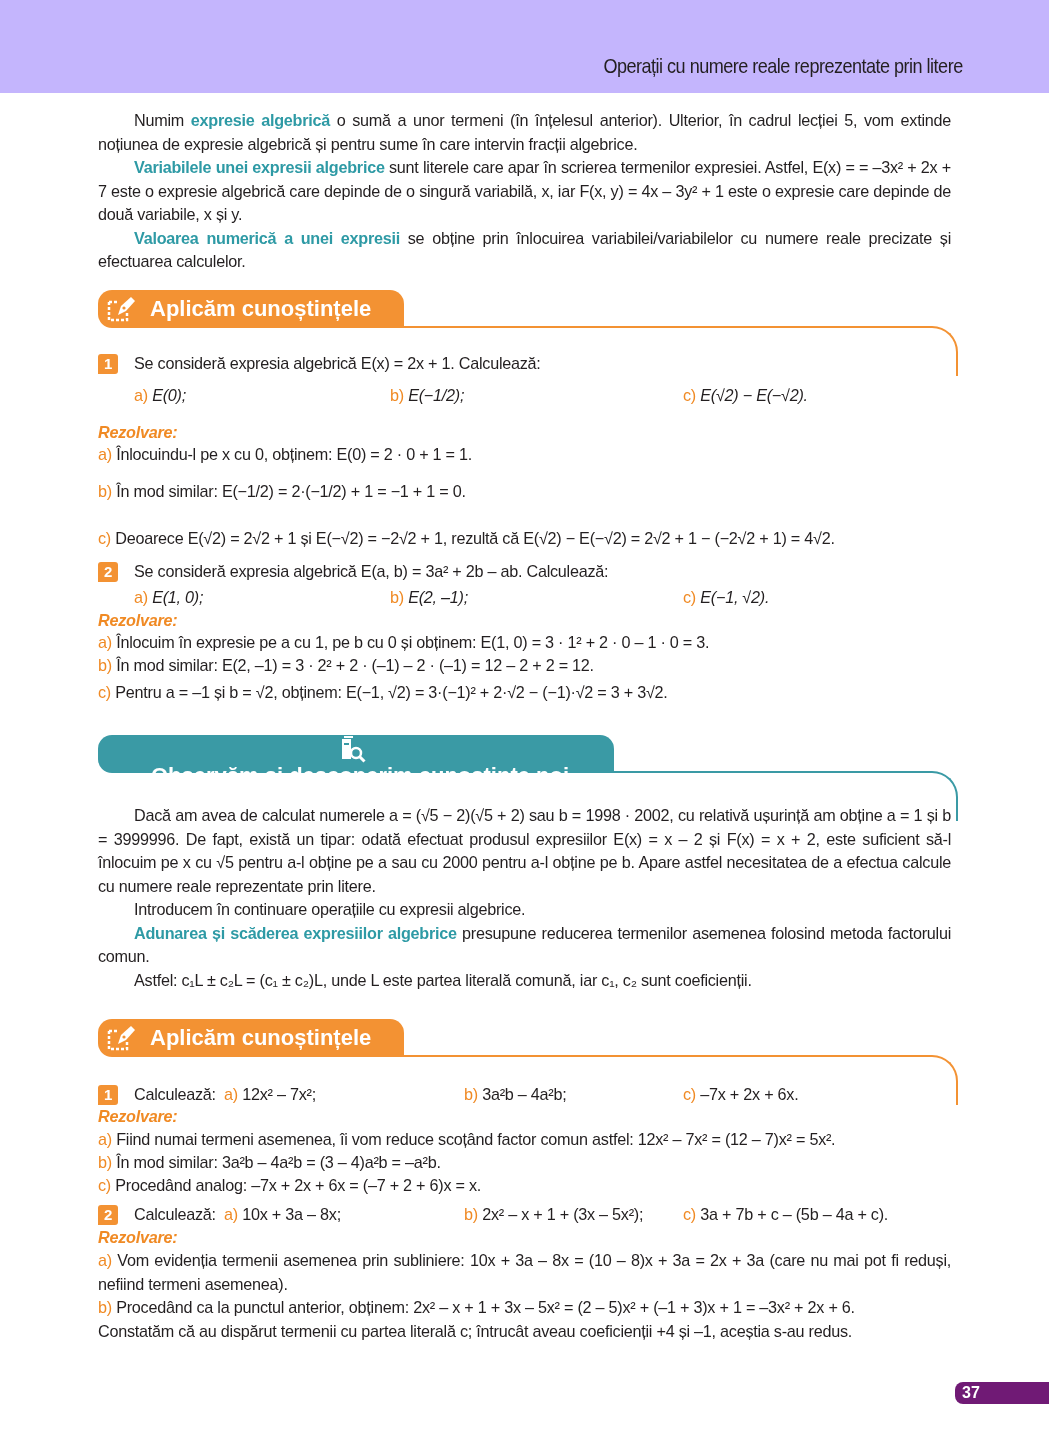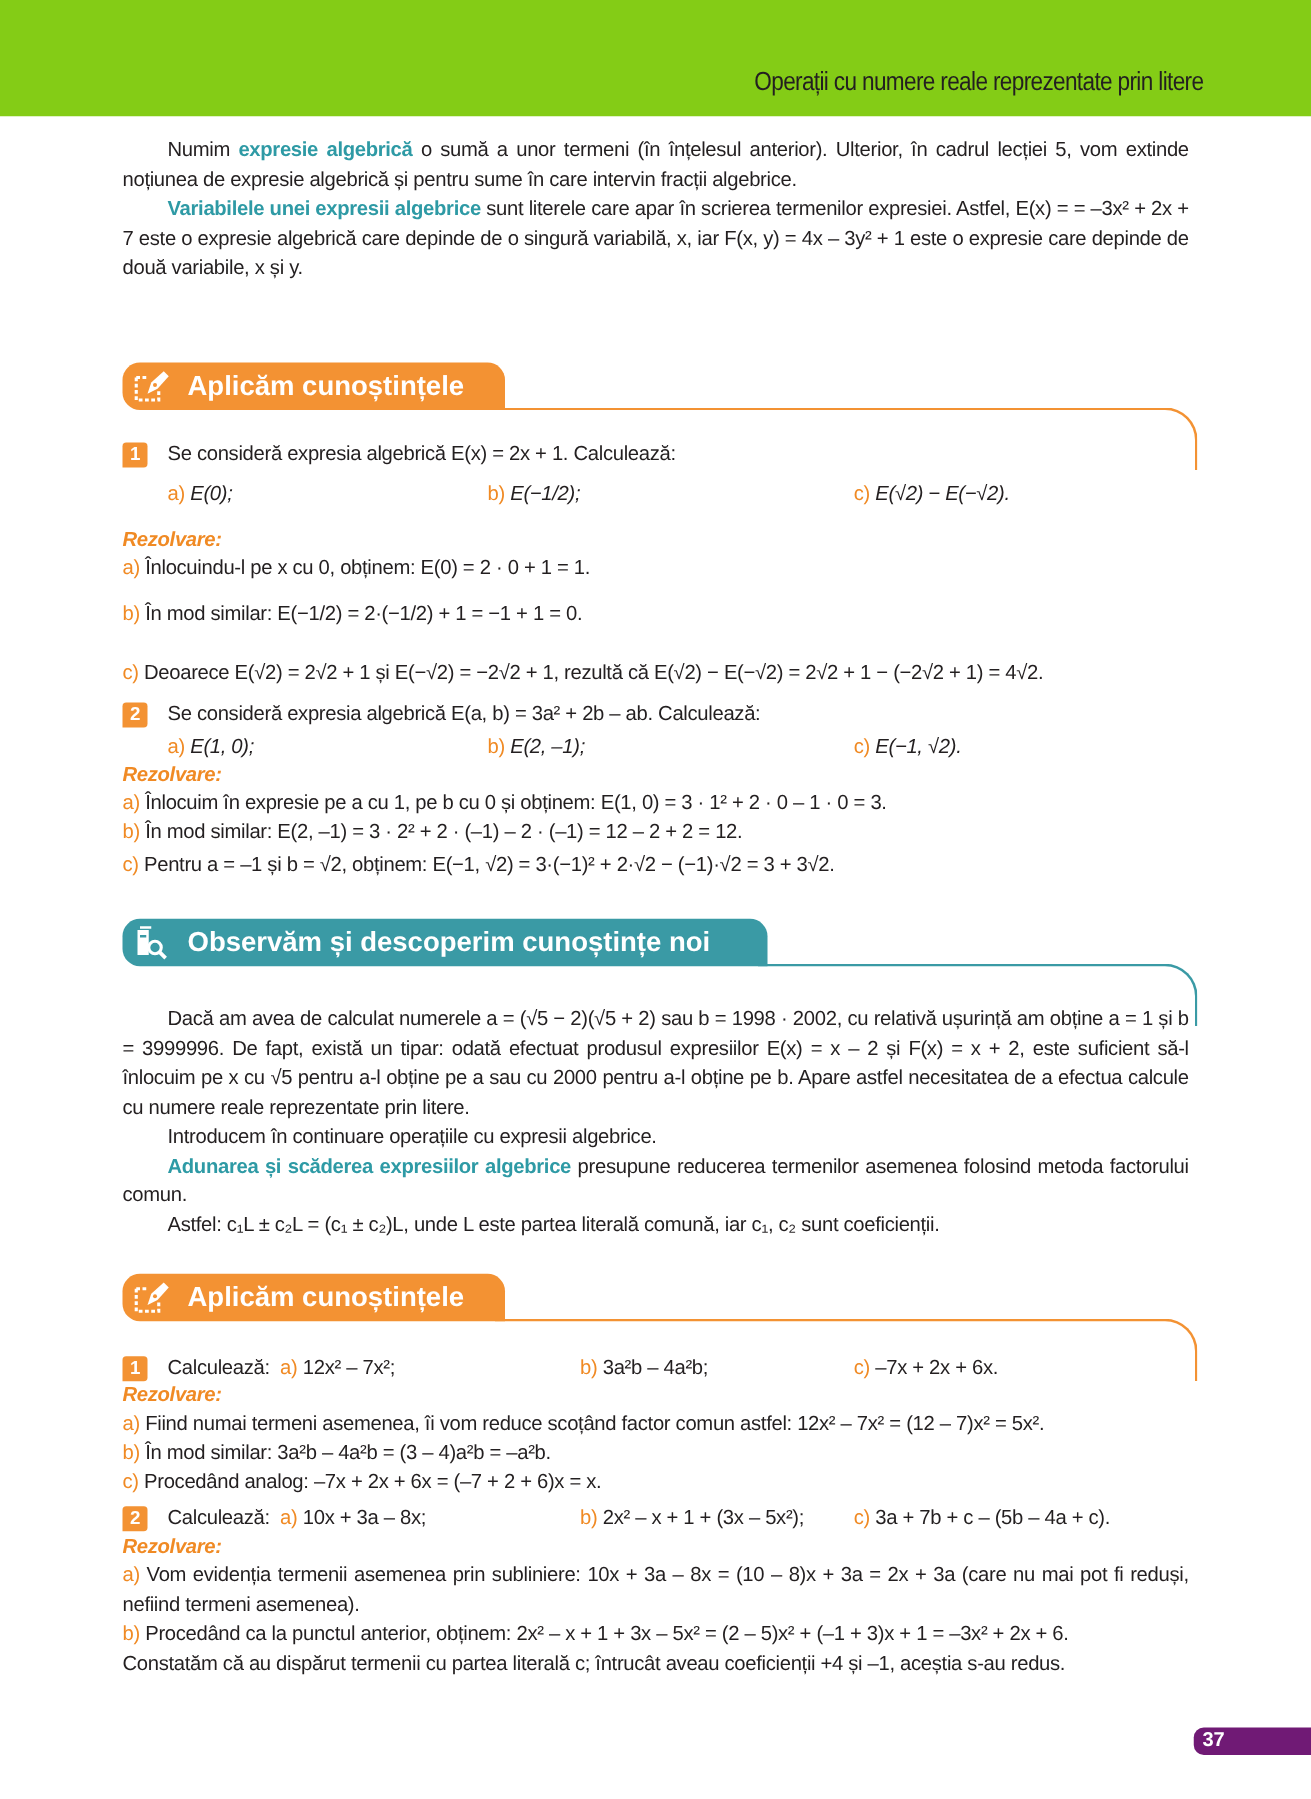--- a/index.html
+++ b/index.html
@@ -1,50 +1,51 @@
 <!DOCTYPE html>
 <html><head>
 <meta charset="utf-8">
 <style>
   html, body { margin:0; padding:0; }
   body { width:1049px; height:1439px; background:#ffffff; position:relative; overflow:hidden;
          font-family:"Liberation Sans", sans-serif; color:#231f20; }
-  .header { position:absolute; left:0; top:0; width:1049px; height:93px; background:#84cc16; }
+  .header { position:absolute; left:0; top:0; width:1049px; height:93px; background:#c4b5fd; }
   .header-title { position:absolute; right:86px; top:54px; font-size:21px; letter-spacing:-0.6px;
                   transform:scaleX(0.86); transform-origin:right center; color:#231f20; }
   .content { position:absolute; left:98px; width:853px; }
   .p { font-size:16.2px; line-height:23.5px; text-align:justify; margin:0; letter-spacing:-0.25px; }
   .indent { text-indent:36px; }
   .kw { color:#2e9aa5; font-weight:bold; }
   .lbl { color:#f08a24; }
   .rez { color:#f08a24; font-weight:bold; font-style:italic; font-size:16.5px; }
   i, .it { font-style:italic; }
   .banner { position:absolute; left:98px; height:38px; border-radius:14px 14px 0 14px; color:#fff;
             font-weight:bold; font-size:22px; display:flex; align-items:center; padding-left:8px; }
   .banner-orange { background:#f39233; width:298px; }
-  .banner-teal { background:#3a9aa5; width:508px; }
+  .banner-teal { background:#3a9aa5; width:508px;flex-direction:column; }
   .banner-line { position:absolute; height:48px; border-top:2px solid; border-right:2px solid;
                  border-top-right-radius:26px; }
   .banner .icon { width:30px; height:28px; margin-right:14px; display:inline-flex; }
   .num { display:inline-block; width:20px; height:20px; background:#f39233; color:#fff; font-weight:bold;
          font-size:15px; text-align:center; line-height:20px; border-radius:3px 3px 3px 0; margin-right:16px; }
   .row { position:absolute; font-size:16.2px; line-height:23px; white-space:nowrap; letter-spacing:-0.25px; }
   .page-tab { position:absolute; left:955px; top:1382px; width:94px; height:22px; background:#701a75;
               border-radius:8px 0 0 8px; color:#fff; font-weight:bold; font-size:16px; line-height:22px; padding-left:7px; box-sizing:border-box; }
 </style>
 </head>
 <body>
 
 <div class="header">
   <div class="header-title">Operații cu numere reale reprezentate prin litere</div>
 </div>
 
 <div class="content" style="top:109px;">
   <p class="p indent"><span>Numim </span><span class="kw">expresie algebrică</span><span> o sumă a unor termeni (în înțelesul anterior). Ulterior, în cadrul lecției 5, vom extinde noțiunea de expresie algebrică și pentru sume în care intervin fracții algebrice.</span></p>
   <p class="p indent"><span class="kw">Variabilele unei expresii algebrice</span><span> sunt literele care apar în scrierea termenilor expresiei. Astfel, E(x) = = –3x² + 2x + 7 este o expresie algebrică care depinde de o singură variabilă, x, iar F(x, y) = 4x – 3y² + 1 este o expresie care depinde de două variabile, x și y.</span></p>
+  <p class="p indent"><span class="kw">Valoarea numerică a unei expresii</span><span> se obține prin înlocuirea variabilei/variabilelor cu numere reale precizate și efectuarea calculelor.</span></p>
 </div>
 
 <div class="banner banner-orange" style="top:290px;">
   <span class="icon">
     <svg width="30" height="28" viewBox="0 0 30 28">
         <path d="M3 7 h10 M3 7 v18 h18 v-8" fill="none" stroke="#fff" stroke-width="2.5" stroke-dasharray="3 2"></path>
         <path d="M12 20 l3 -9 l10 -9 l4 4 l-9 10 z" fill="#fff"></path>
         <circle cx="18" cy="13" r="1.6" fill="#f39233"></circle>
       </svg>
   </span>

